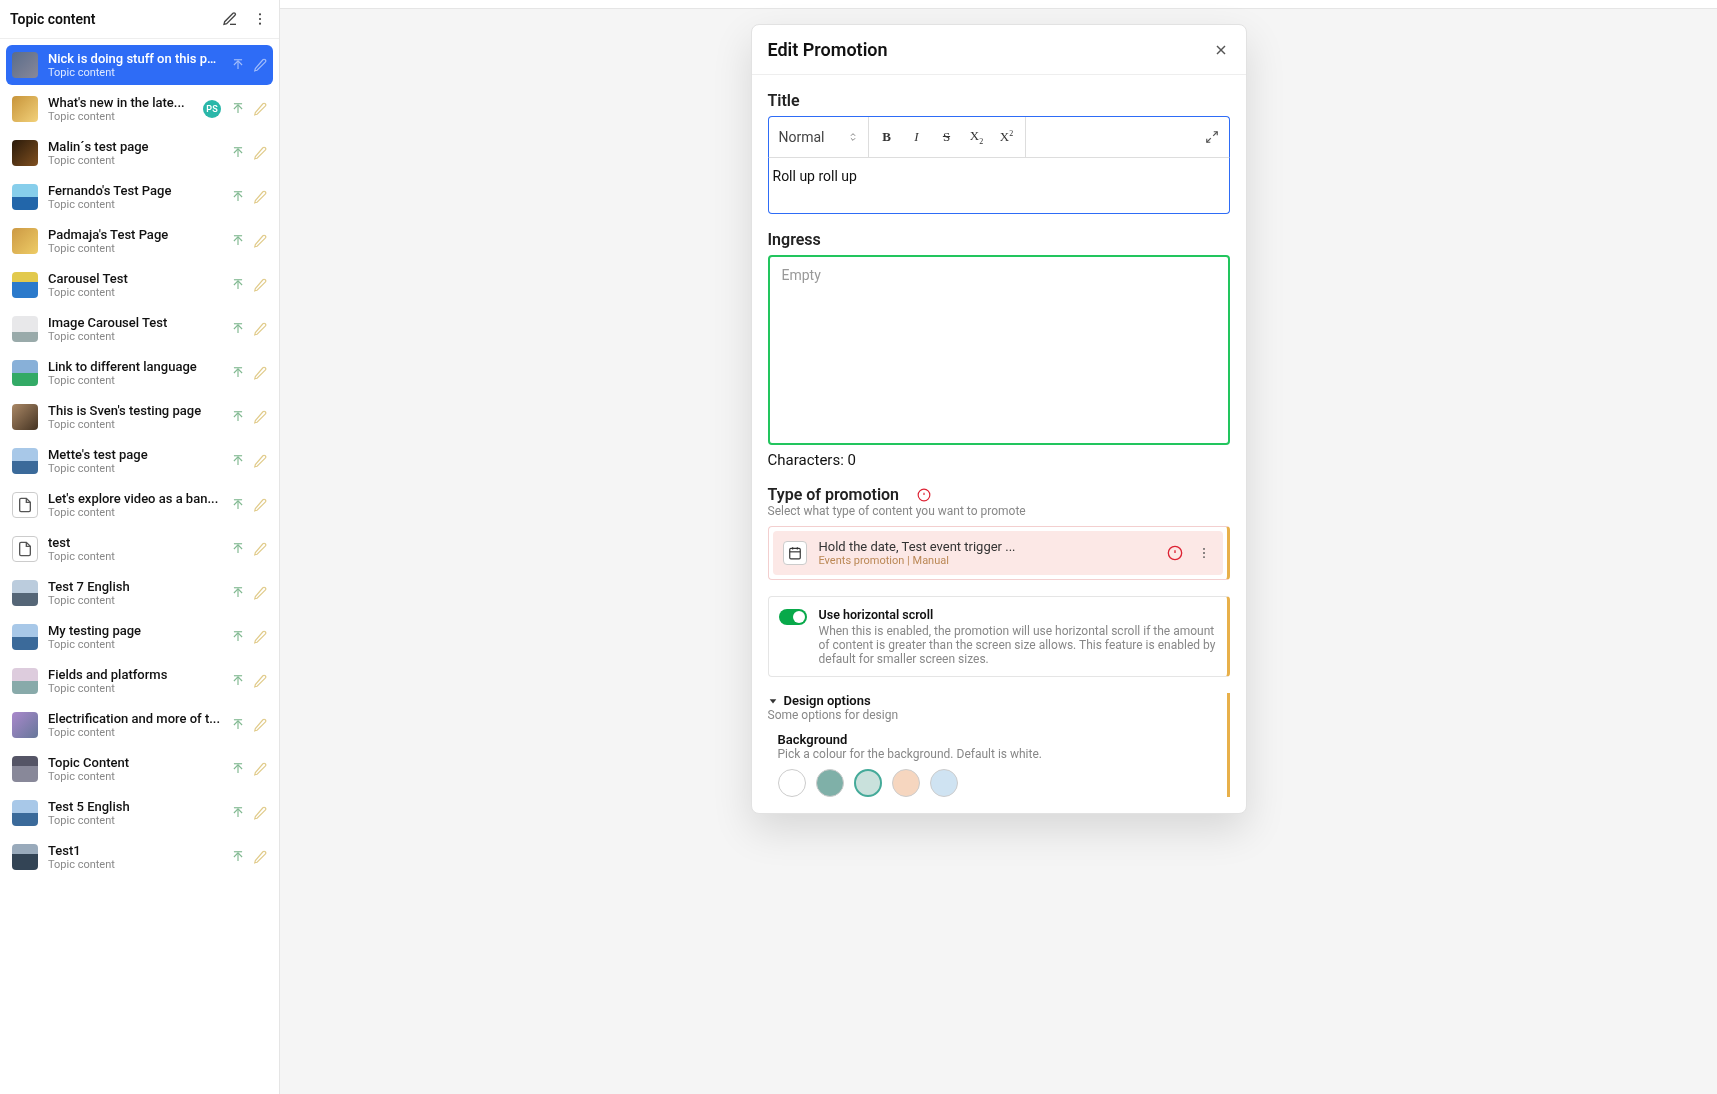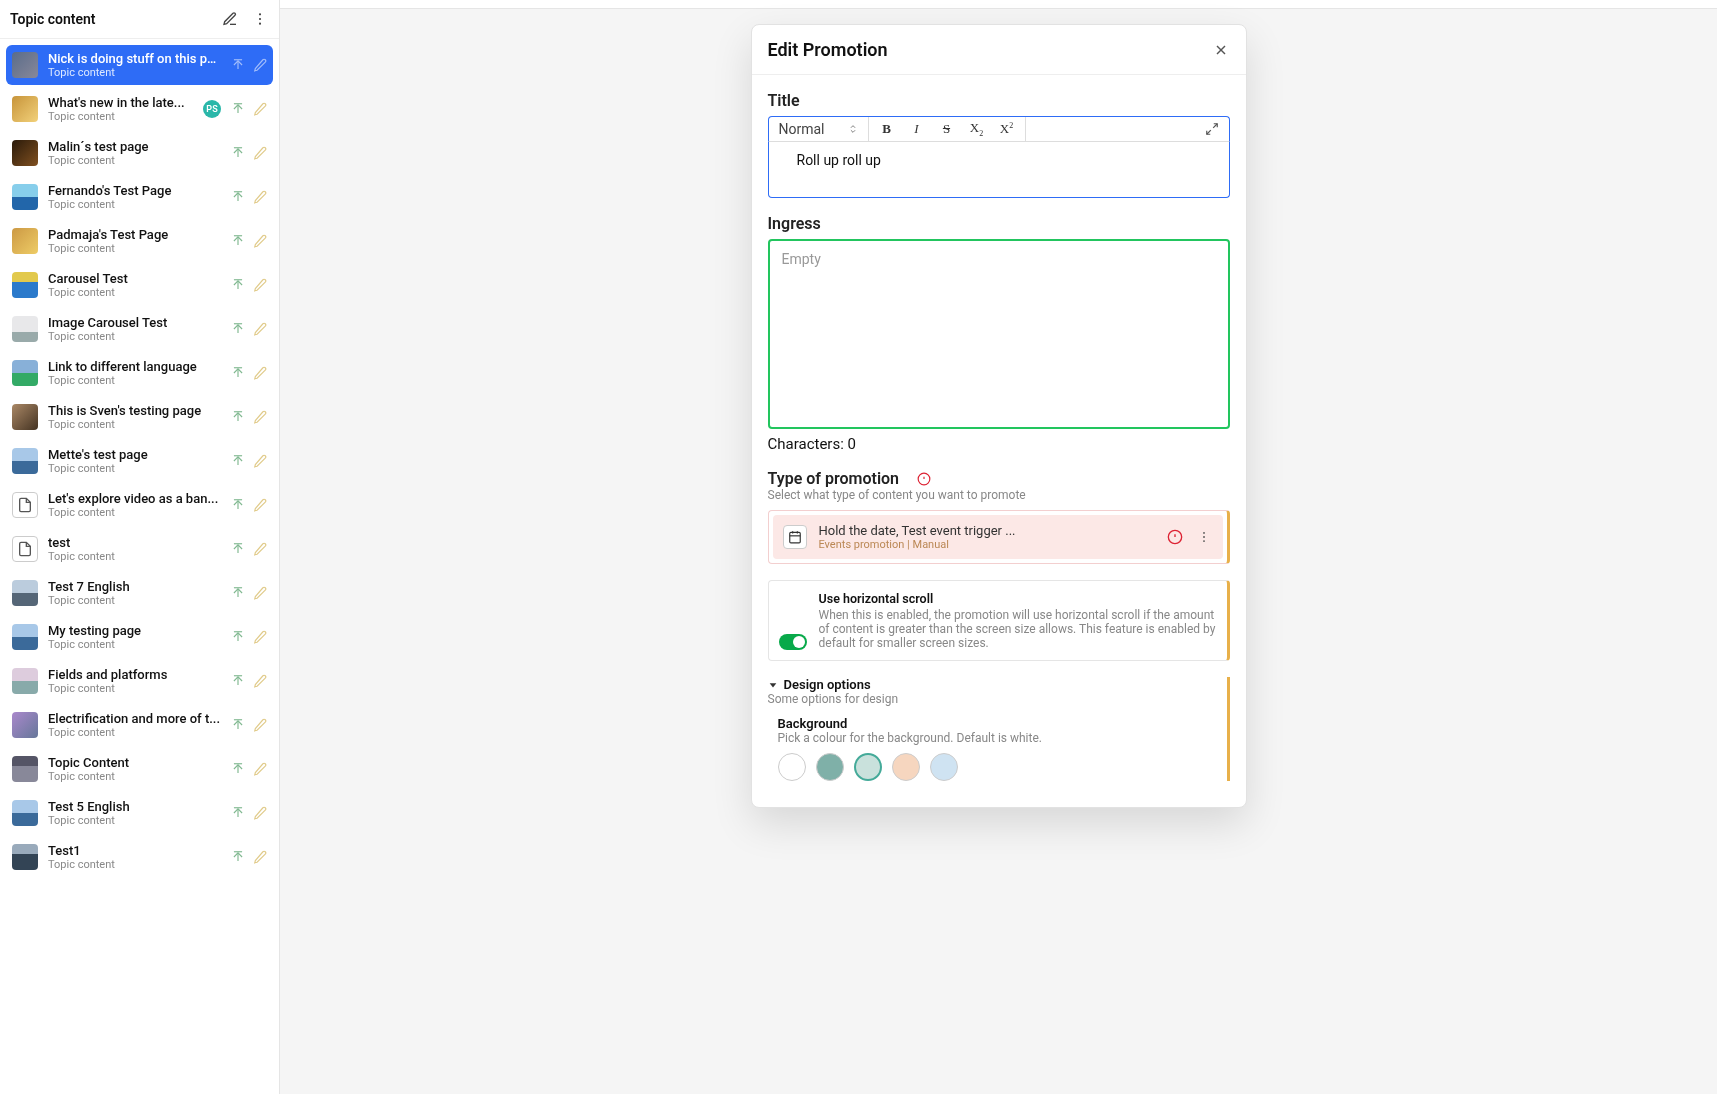--- a/index.html
+++ b/index.html
@@ -32,38 +32,38 @@
   .tabs { display: flex; gap: 18px; margin-top: 10px; }
   .tab { padding: 6px 8px; font-size: 13px; color: #555; cursor: pointer; border-radius: 4px; }
   .tab.active { background: #e7f0ff; color: #2e6cf6; font-weight: 500; }
   .main-body { flex:1; position: relative; }
   
   .modal { position: absolute; top: 15px; left: 50%; transform: translateX(-50%); width: 496px; background: #fff; border: 1px solid #e2e2e2; border-radius: 8px; box-shadow: 0 16px 40px rgba(0,0,0,0.12); padding-bottom: 10px; max-height: 790px; overflow: hidden; }
   .modal-header { display:flex; justify-content: space-between; align-items:center; padding: 14px 16px; border-bottom: 1px solid #eee; }
   .modal-title { font-weight: 600; font-size: 18px; }
   .modal-body { padding: 16px; display:flex; flex-direction: column; gap: 16px; overflow-y:auto; max-height: 740px; }
   .field-label { font-size: 16px; font-weight: 600; color: #222; margin-bottom: 6px; display:block; }
-  .toolbar { display:flex; align-items:center; border: 1px solid #2e6cf6; border-bottom: 1px solid #ddd; border-radius: 4px 4px 0 0; height: 26px; }
+  .toolbar { display:flex; align-items:center; border: 1px solid #2e6cf6; border-bottom: 1px solid #ddd; border-radius: 4px 4px 0 0; height: 42px; }
   .toolbar .seg { display:flex; align-items:center; padding: 0 10px; border-right: 1px solid #ddd; height:100%; gap: 14px; }
   .toolbar .seg.first { flex: 0 0 100px; justify-content: space-between; color:#444; }
   .toolbar .fmt { font-family: Georgia, serif; font-size: 13px; color:#333; width:16px; text-align:center; cursor:pointer; }
   .toolbar .expand { margin-left: auto; padding: 0 10px; cursor:pointer; }
-  .editor-area { border: 1px solid #2e6cf6; border-top: none; border-radius: 0 0 4px 4px; padding: 10px 28px; min-height: 56px; font-size: 14px; }
+  .editor-area { border: 1px solid #2e6cf6; border-top: none; border-radius: 0 0 4px 4px; padding: 10px 4px; min-height: 56px; font-size: 14px; }
   .ingress-box { border: 2px solid #22c55e; border-radius: 4px; padding: 10px 12px; min-height: 190px; color:#999; font-size:14px; }
   .char-count { font-size: 15px; margin-top: 6px; }
   .hint { font-size: 12px; color: #888; }
   .inline-warn { display:flex; gap:18px; align-items:center; }
   .promo-card { border-radius: 4px; padding:8px 10px; display:flex; align-items:center; gap:12px; }
   .promo-wrap { border:1px solid #f3cfcf; border-right: 3px solid #e8b04a; border-radius:4px; padding:4px; }
   .promo-card.err { background: #fce8e6; }
   .promo-icon { width:24px; height:24px; background:#fff; border:1px solid #ccc; border-radius:4px; display:flex; align-items:center; justify-content:center; }
   .promo-info { flex:1; }
   .promo-title { font-size: 13px; color:#333; }
   .promo-sub { font-size: 11px; color: #b85; }
-  .toggle-row { border:1px solid #e5e5e5; border-right:3px solid #e8b04a; border-radius:4px; padding: 10px; display:flex; gap:12px; align-items:flex-end; }
+  .toggle-row { border:1px solid #e5e5e5; border-right:3px solid #e8b04a; border-radius:4px; padding: 10px; display:flex; gap:12px; align-items:flex-start; }
   .toggle { width:28px; height:16px; background:#08a94a; border-radius:8px; position:relative; flex-shrink:0; margin-top:2px; cursor:pointer; }
   .toggle::after { content:''; position:absolute; right:2px; top:2px; width:12px; height:12px; background:#fff; border-radius:50%; }
   .toggle-label { font-size:12.5px; font-weight:600; }
   .design-section { border-right:3px solid #e8b04a; padding-right:6px; }
   .design-header { display:flex; gap:6px; align-items:center; font-size:13px; font-weight:600; }
   .swatches { display:flex; gap:10px; margin-top:8px; }
   .swatch { width:28px; height:28px; border-radius:50%; border:1px solid #ccc; cursor:pointer; }
   .swatch.selected { border:2px solid #4a9; }
   svg { display:block; }
   .thumb.t0{background:linear-gradient(135deg,#5a6c8a,#889);} 

